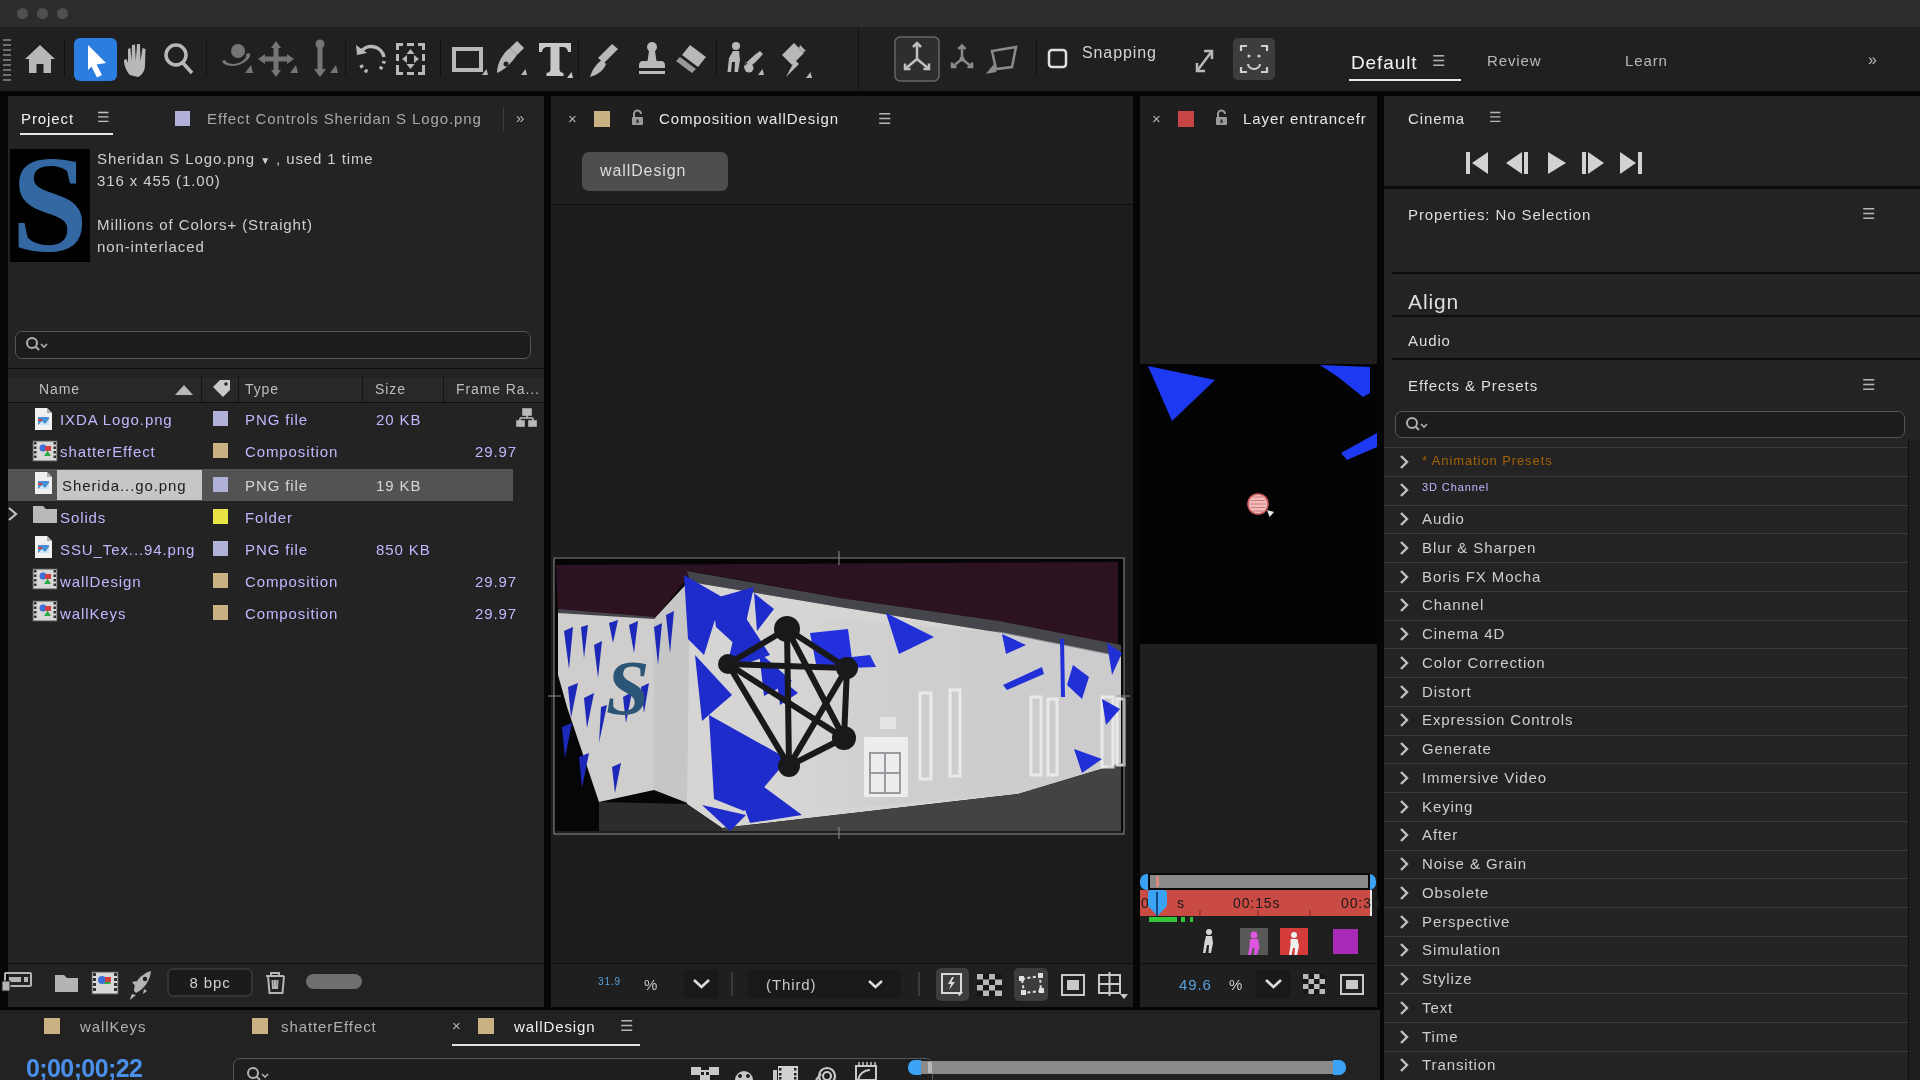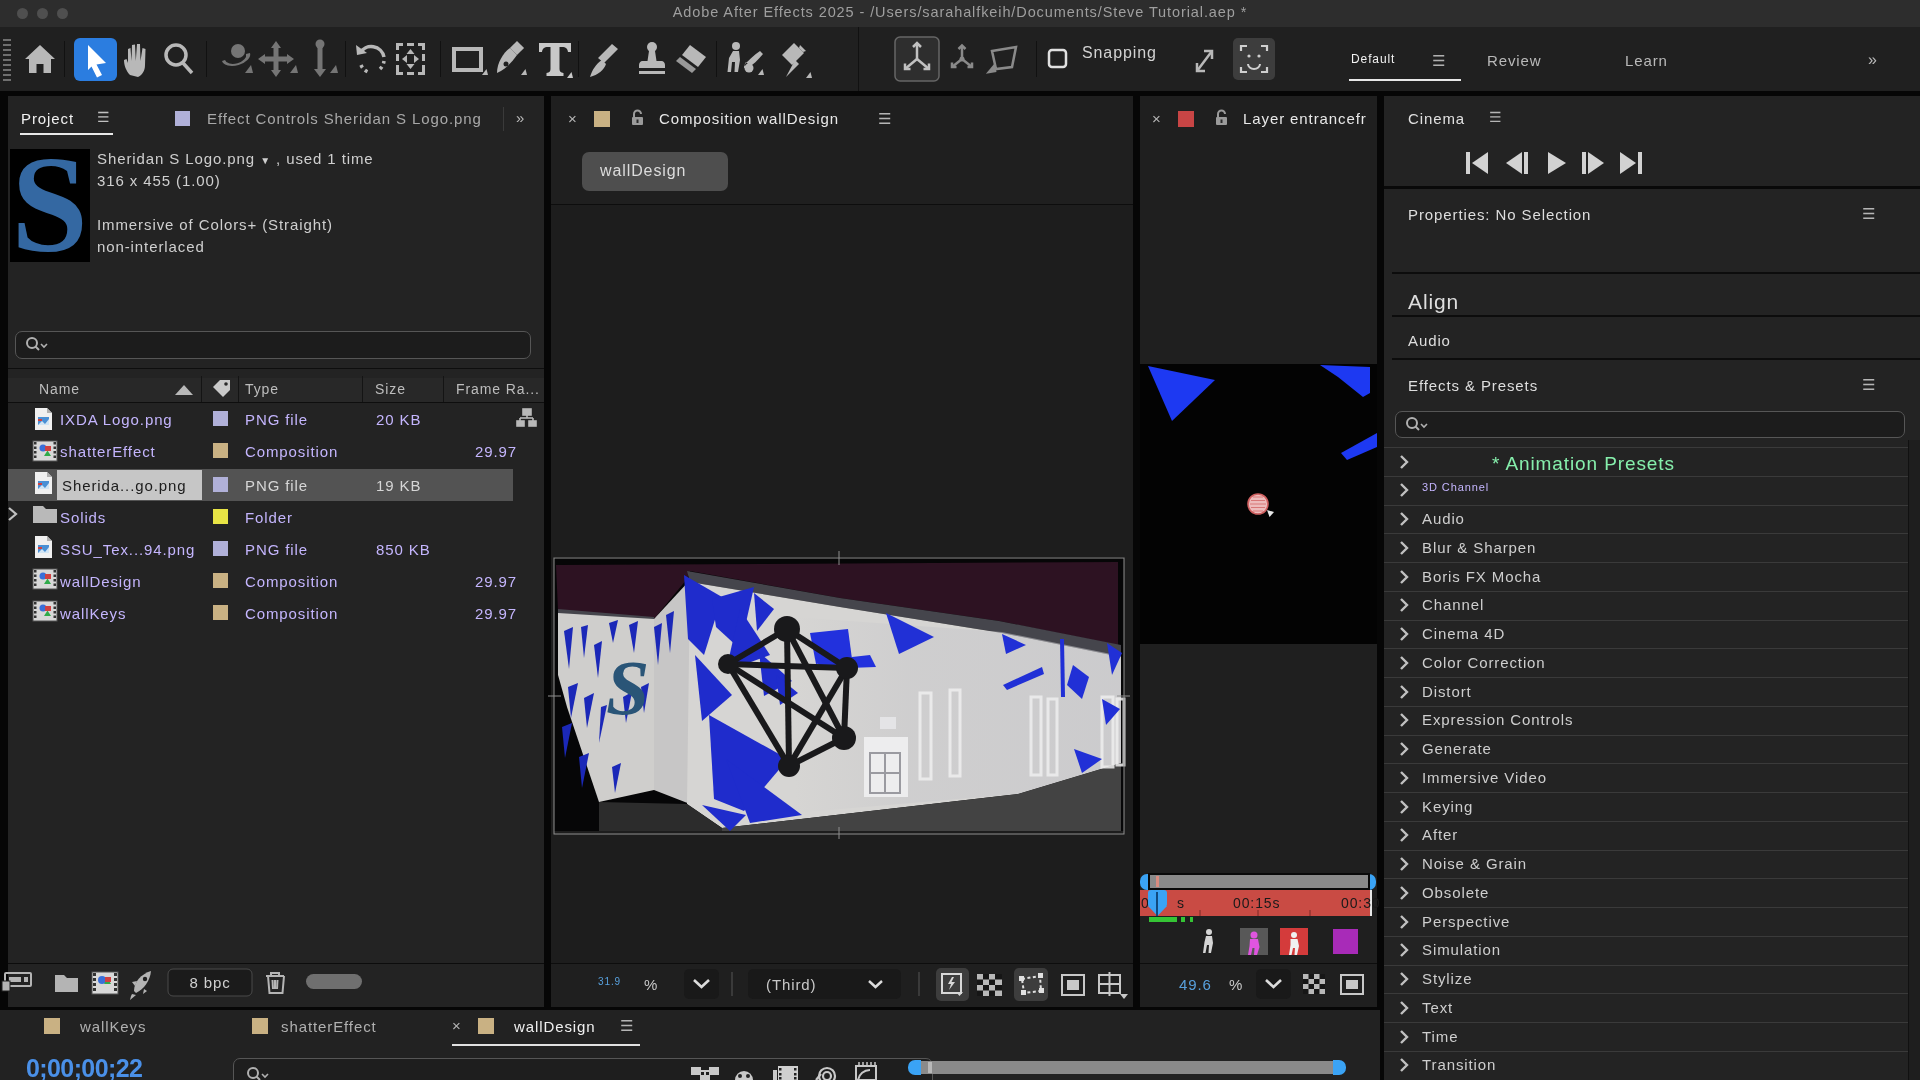--- a/index.html
+++ b/index.html
@@ -11,21 +11,20 @@
 svg { position:absolute; overflow:visible; }
 </style>
 </head>
 <body>
 <div id="app">
 
 <div class="abs" style="left:0;top:0;width:1920px;height:27px;background:#2d2d2d;"></div>
 <div class="abs" style="left:17px;top:8px;width:11px;height:11px;border-radius:50%;background:#4f4f4f;"></div>
 <div class="abs" style="left:37px;top:8px;width:11px;height:11px;border-radius:50%;background:#4f4f4f;"></div>
 <div class="abs" style="left:57px;top:8px;width:11px;height:11px;border-radius:50%;background:#4f4f4f;"></div>
-<div class="abs" style="left:0;top:4px;width:1920px;text-align:center;color:#9f9f9f;font-size:14.5px;">Adobe After Effects 2025 - /Users/sarahalfkeih/Documents/Steve Tutorial.aep *</div>
 
 <div class="abs" style="left:0;top:27px;width:1920px;height:64px;background:#202020;"></div>
 <svg id="toolbar-icons" style="left:0;top:27px;" width="1340" height="64" viewBox="0 0 1340 64">
 
   <g fill="#6f6f6f">
     <rect x="3" y="12" width="8" height="2"></rect>
         <rect x="3" y="17" width="8" height="2"></rect>
         <rect x="3" y="22" width="8" height="2"></rect>
         <rect x="3" y="27" width="8" height="2"></rect>
         <rect x="3" y="32" width="8" height="2"></rect>
@@ -178,21 +177,21 @@
         <path d="M1267 24 v-5 h-6"></path>
     <path d="M1241 40 v5 h6"></path>
         <path d="M1267 40 v5 h-6"></path>
     <circle cx="1249" cy="29" r="1.6" fill="#cfcfcf" stroke="none"></circle>
     <circle cx="1259" cy="29" r="1.6" fill="#cfcfcf" stroke="none"></circle>
     <path d="M1248 37 a6 5 0 0 0 12 0" stroke-width="2"></path>
   </g>
 </svg>
 <div class="abs" style="left:1082px;top:44px;color:#d2d2d2;font-size:16px;">Snapping</div>
 
-<div class="abs" style="left:1351px;top:52px;color:#f2f2f2;font-size:12px;">Default</div>
+<div class="abs" style="left:1351px;top:52px;color:#f2f2f2;font-size:19px;">Default</div>
 <div class="abs" style="left:1432px;top:52px;color:#b0b0b0;font-size:15px;">☰</div>
 <div class="abs" style="left:1349px;top:79px;width:112px;height:2px;background:#e8e8e8;"></div>
 <div class="abs" style="left:1487px;top:52px;color:#b9b9b9;font-size:15px;">Review</div>
 <div class="abs" style="left:1625px;top:52px;color:#b9b9b9;font-size:15px;">Learn</div>
 <div class="abs" style="left:1868px;top:51px;color:#b9b9b9;font-size:16px;">»</div>
 
 <div class="panel" style="left:8px;top:96px;width:536px;height:911px;"></div>
 <div id="project">
 
   <div class="abs" style="left:21px;top:110px;color:#f0f0f0;font-size:15px;">Project</div>
@@ -202,21 +201,21 @@
   <div class="abs" style="left:207px;top:110px;color:#a8a8a8;font-size:15px;">Effect Controls Sheridan S Logo.png</div>
   <div class="abs" style="left:503px;top:107px;width:1px;height:24px;background:#3a3a3a;"></div>
   <div class="abs" style="left:516px;top:109px;color:#b9b9b9;font-size:15px;">»</div>
 
   <div class="abs" style="left:10px;top:149px;width:80px;height:113px;background:#000;"></div>
   <svg style="left:10px;top:149px;" width="80" height="113" viewBox="0 0 80 113">
     <text x="40" y="102" font-family="Liberation Serif, serif" font-size="138" font-weight="bold" fill="#3468a2" text-anchor="middle">S</text>
   </svg>
   <div class="abs" style="left:97px;top:150px;color:#cfcfcf;font-size:15px;">Sheridan S Logo.png <span style="font-size:10px;">▼</span> , used 1 time</div>
   <div class="abs" style="left:97px;top:172px;color:#cfcfcf;font-size:15px;">316 x 455 (1.00)</div>
-  <div class="abs" style="left:97px;top:216px;color:#cfcfcf;font-size:15px;">Immersive of Colors+ (Straight)</div>
+  <div class="abs" style="left:97px;top:216px;color:#cfcfcf;font-size:15px;">Millions of Colors+ (Straight)</div>
   <div class="abs" style="left:97px;top:238px;color:#cfcfcf;font-size:15px;">non-interlaced</div>
 
   <div class="abs" style="left:15px;top:331px;width:516px;height:28px;background:#1c1c1c;border:1px solid #565656;border-radius:7px;"></div>
   <svg style="left:24px;top:336px;" width="26" height="18" viewBox="0 0 26 18">
     <circle cx="8" cy="7" r="5" fill="none" stroke="#b0b0b0" stroke-width="2"></circle>
     <line x1="11.5" y1="10.5" x2="15" y2="14" stroke="#b0b0b0" stroke-width="2"></line>
     <path d="M17 8 l3 3 l3 -3" fill="none" stroke="#b0b0b0" stroke-width="1.6"></path>
   </svg>
 
   <div class="abs" style="left:8px;top:368px;width:536px;height:1px;background:#0e0e0e;"></div>
@@ -719,21 +718,21 @@
     <path d="M17 8 l3 3 l3 -3" fill="none" stroke="#b0b0b0" stroke-width="1.6"></path>
   </svg>
 
   <div class="abs" style="left:1908px;top:440px;width:1px;height:640px;background:#111;"></div>
   <div class="abs" style="left:1909px;top:440px;width:11px;height:640px;background:#1e1e1e;"></div>
   <div id="fxlist">
   <div class="abs" style="left:1384px;top:447.0px;width:524px;height:1px;background:#3a3a3a;"></div>
   <svg style="left:1399px;top:454.5px;" width="10" height="14" viewBox="0 0 10 14">
           <path d="M2 1 L8 7 L2 13" fill="none" stroke="#c0c0c0" stroke-width="2.4"></path>
         </svg>
-  <div class="abs" style="left:1492px;top:452.5px;color:#86efac;font-size:19px;">* Animation Presets</div>
+  <div class="abs" style="left:1422px;top:452.5px;color:#a16207;font-size:13px;">* Animation Presets</div>
   <div class="abs" style="left:1384px;top:475.8px;width:524px;height:1px;background:#3a3a3a;"></div>
   <svg style="left:1399px;top:483.2px;" width="10" height="14" viewBox="0 0 10 14">
           <path d="M2 1 L8 7 L2 13" fill="none" stroke="#c0c0c0" stroke-width="2.4"></path>
         </svg>
   <div class="abs" style="left:1422px;top:481.2px;color:#c4b5fd;font-size:11px;">3D Channel</div>
   <div class="abs" style="left:1384px;top:504.5px;width:524px;height:1px;background:#3a3a3a;"></div>
   <svg style="left:1399px;top:512.0px;" width="10" height="14" viewBox="0 0 10 14">
           <path d="M2 1 L8 7 L2 13" fill="none" stroke="#c0c0c0" stroke-width="2.4"></path>
         </svg>
   <div class="abs" style="left:1422px;top:510.0px;color:#cecece;font-size:15px;">Audio</div>

